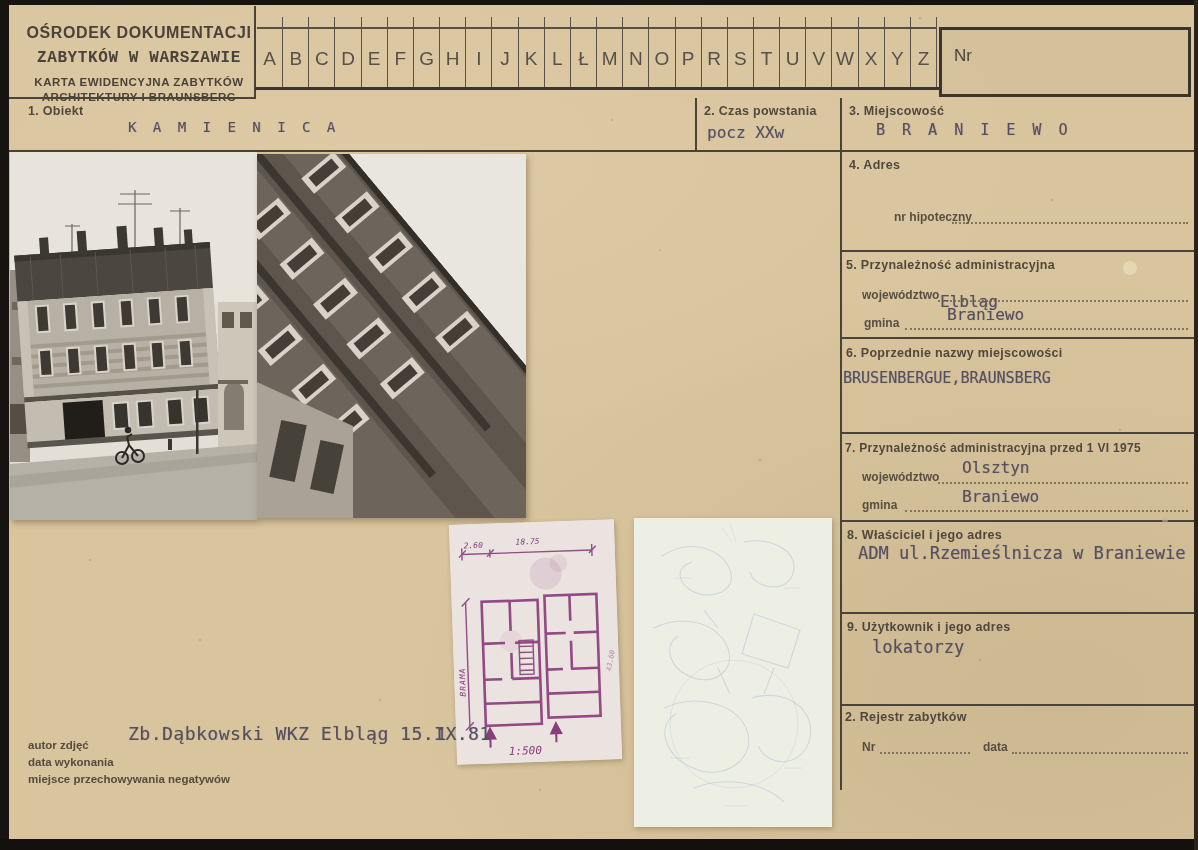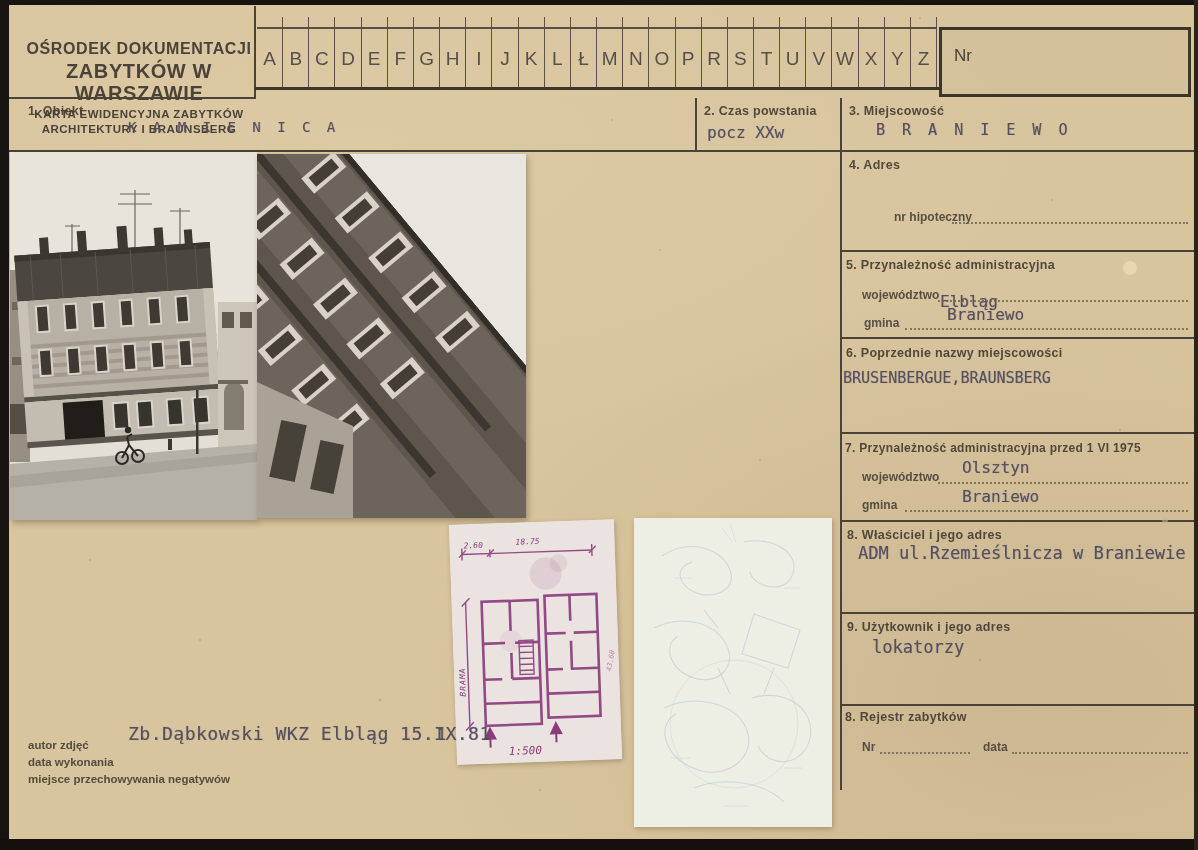--- a/index.html
+++ b/index.html
@@ -37,23 +37,23 @@
   .paper{box-shadow:1px 2px 5px rgba(60,42,16,.28);}
   .credit-line{font-size:11.5px;font-weight:700;color:#453e34;line-height:17px;white-space:nowrap;opacity:.9;}
   svg{display:block;}
   svg text{font-family:"DejaVu Sans Mono",monospace;}
 </style>
 </head>
 <body>
 
 <div id="stage">
 
-  <div class="abs" style="left:26px;top:22px;width:226px;margin-top:16px;">
+  <div class="abs" style="left:26px;top:22px;width:226px;">
     <div class="hdr-line" style="font-size:16px;letter-spacing:.6px;line-height:22px;">OŚRODEK DOKUMENTACJI</div>
-    <div class="hdr-line" style="font-size:20px;letter-spacing:.6px;line-height:22px;">ZABYTKÓW W WARSZAWIE</div>
+    <div class="hdr-line" style="font-size:16px;letter-spacing:.6px;line-height:28px;font-family:Liberation Mono, monospace;">ZABYTKÓW W WARSZAWIE</div>
     <div class="hdr-line" style="font-size:11.5px;letter-spacing:.5px;line-height:15px;margin-top:3px;">KARTA EWIDENCYJNA ZABYTKÓW</div>
     <div class="hdr-line" style="font-size:11.5px;letter-spacing:.5px;line-height:15px;">ARCHITEKTURY I BRAUNSBERG</div>
   </div>
   <div class="abs vline" style="left:254px;top:6px;height:92px;"></div>
 
   <div class="abs alpha-strip" style="left:257px;top:17px;width:680px;height:71px;">
       <div class="alpha-cell">
         <span>A</span>
       </div>
       <div class="alpha-cell">
@@ -183,21 +183,21 @@
   <div class="abs sublabel" style="left:862px;top:498px;">gmina</div>
   <div class="abs typed" style="left:962px;top:487px;font-size:16px;">Braniewo</div>
   <div class="abs dots" style="left:905px;top:510px;width:283px;"></div>
 
   <div class="abs plabel" style="left:847px;top:528px;">8. Właściciel i jego adres</div>
   <div class="abs typed" style="left:858px;top:543px;font-size:17px;">ADM ul.Rzemieślnicza w Braniewie</div>
 
   <div class="abs plabel" style="left:847px;top:620px;">9. Użytkownik i jego adres</div>
   <div class="abs typed" style="left:872px;top:637px;font-size:17px;">lokatorzy</div>
 
-  <div class="abs plabel" style="left:845px;top:710px;">8. Rejestr zabytków</div>
+  <div class="abs plabel" style="left:845px;top:710px;">2. Rejestr zabytków</div>
   <div class="abs sublabel" style="left:862px;top:740px;">Nr</div>
   <div class="abs dots" style="left:880px;top:752px;width:90px;"></div>
   <div class="abs sublabel" style="left:983px;top:740px;">data</div>
   <div class="abs dots" style="left:1012px;top:752px;width:176px;"></div>
 
   <div class="abs photo" style="left:10px;top:152px;width:247px;height:368px;">
     <svg width="247" height="368" viewBox="0 0 247 368">
       <rect width="247" height="368" fill="#e3dfd7"></rect>
       <rect width="247" height="150" fill="#e8e4dc"></rect>
       <g stroke="#6b665e" stroke-width="1.2" fill="none">

